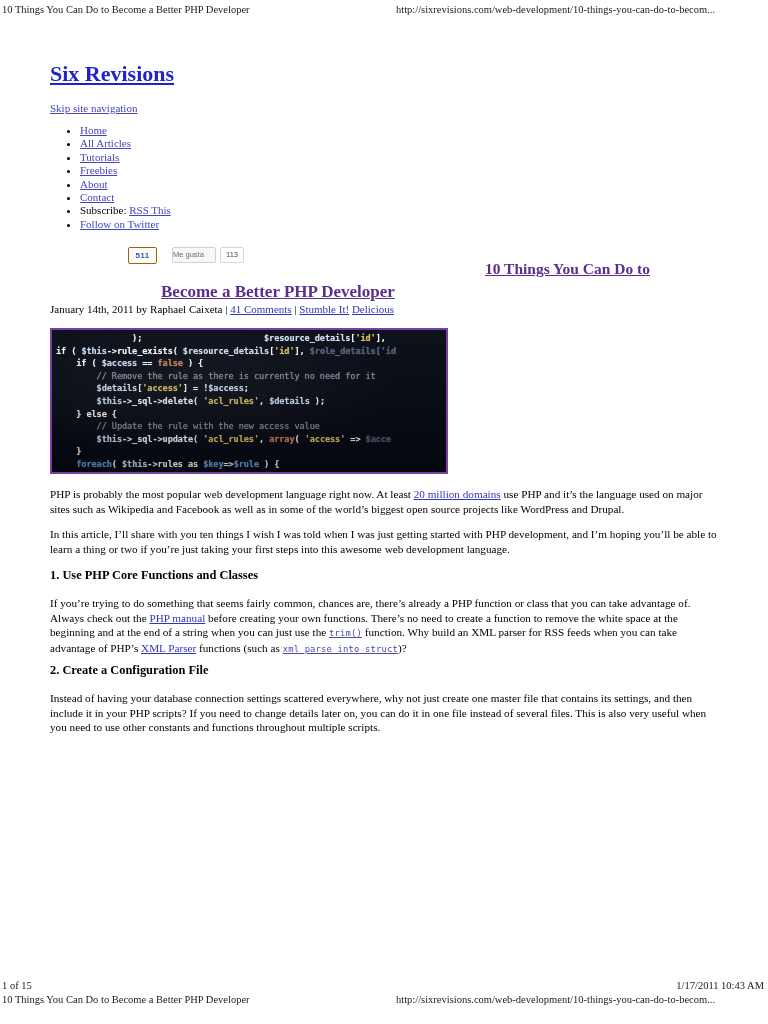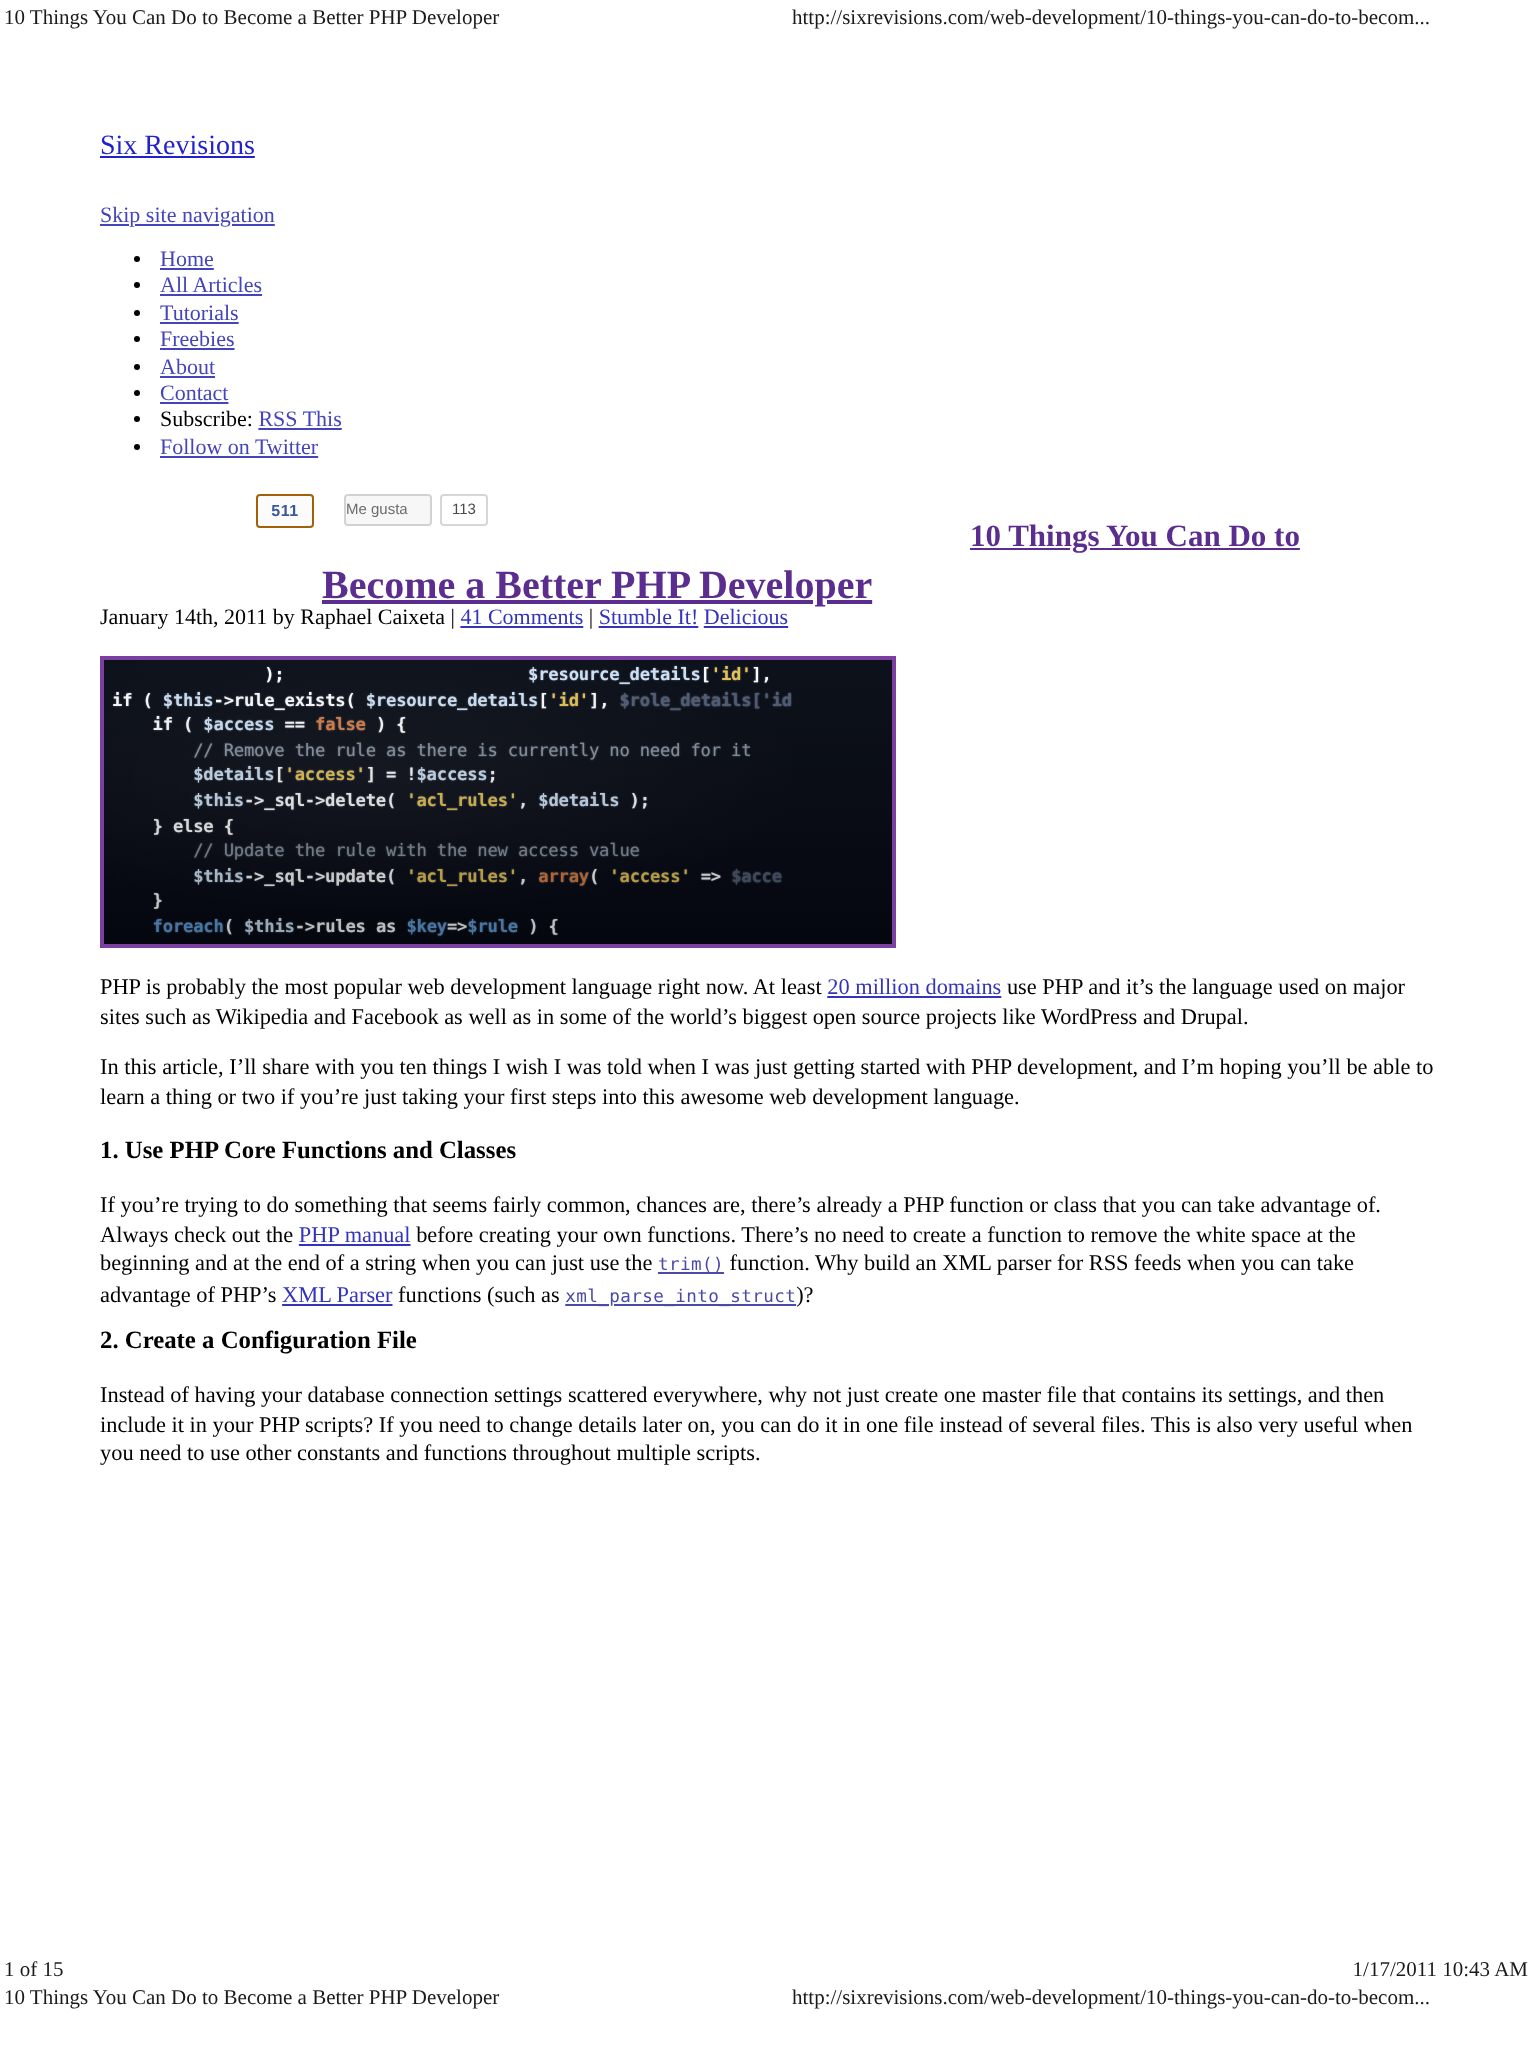--- a/index.html
+++ b/index.html
@@ -78,22 +78,22 @@
     position: absolute;
     left: 0;
     top: 28px;
     width: 768px;
   }
 
   .site-title {
     position: absolute;
     left: 50px;
     top: 33px;
-    font-size: 14px;
-    font-weight: normal;
+    font-size: 22px;
+    font-weight: bold;
     line-height: 26px;
   }
   .site-title a {
     color: #2222cc;
     text-decoration: underline;
   }
 
   .skip-nav {
     position: absolute;
     left: 50px;
@@ -185,21 +185,21 @@
     color: #4a4a4a;
     text-align: center;
     line-height: 14px;
   }
 
   
   .article-title-b {
     position: absolute;
     left: 161px;
     top: 243px;
-    font-size: 20px;
+    font-size: 17px;
     font-weight: bold;
     line-height: 19px;
     white-space: nowrap;
   }
   .article-title-a {
     position: absolute;
     left: 485px;
     top: 221px;
     font-size: 15.5px;
     font-weight: bold;

